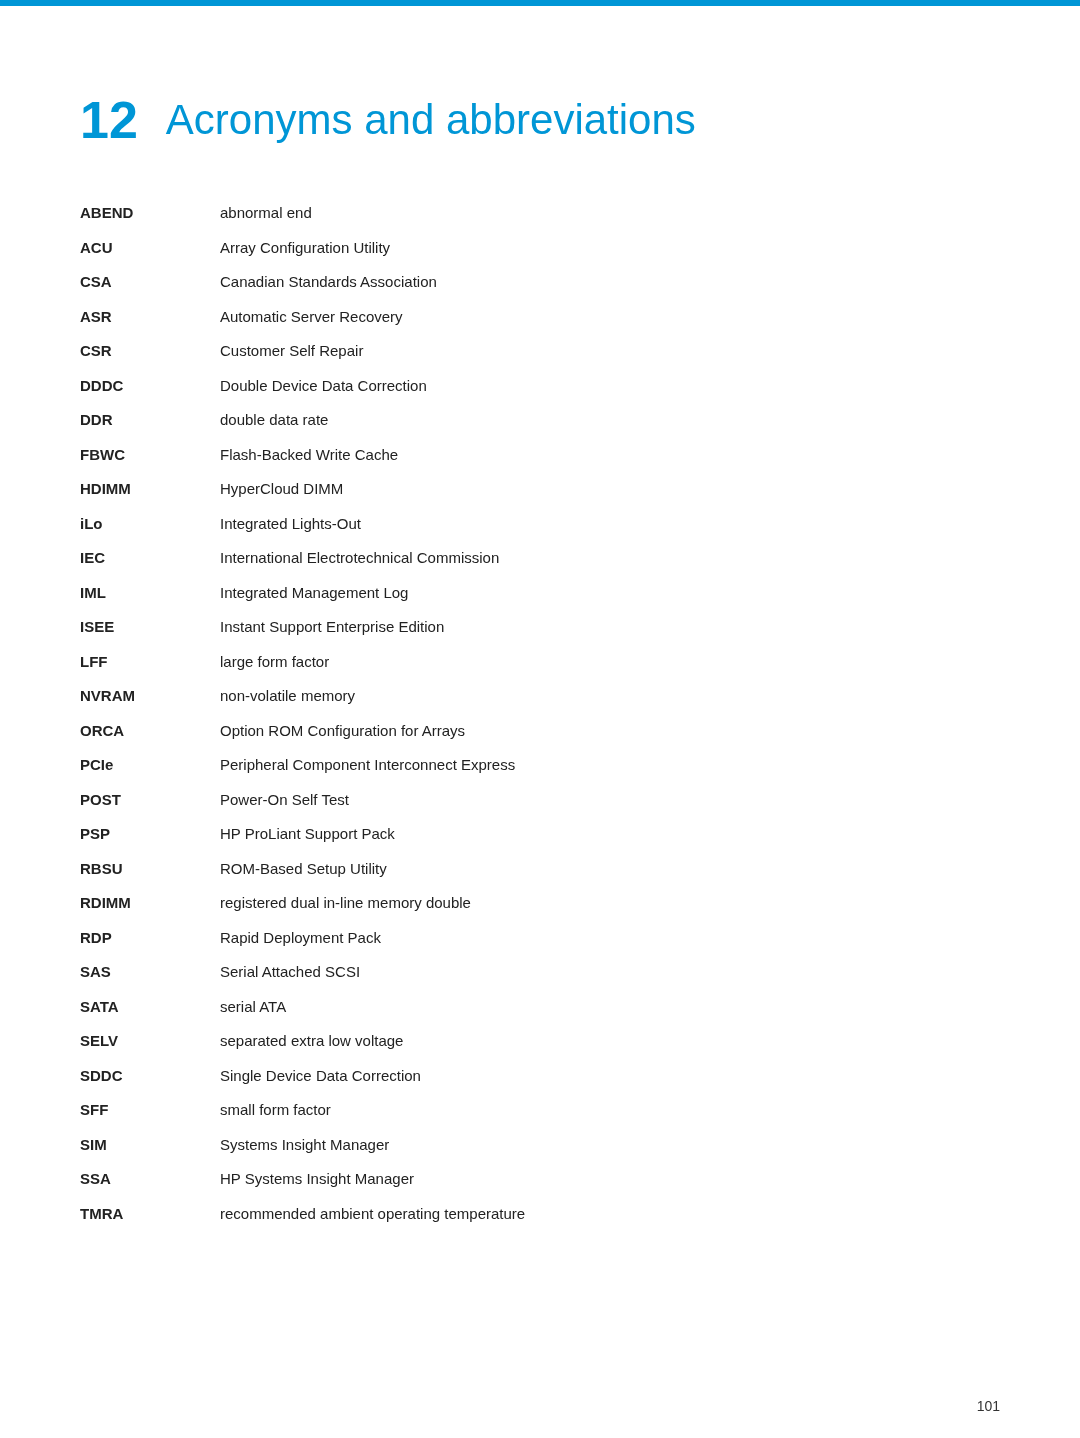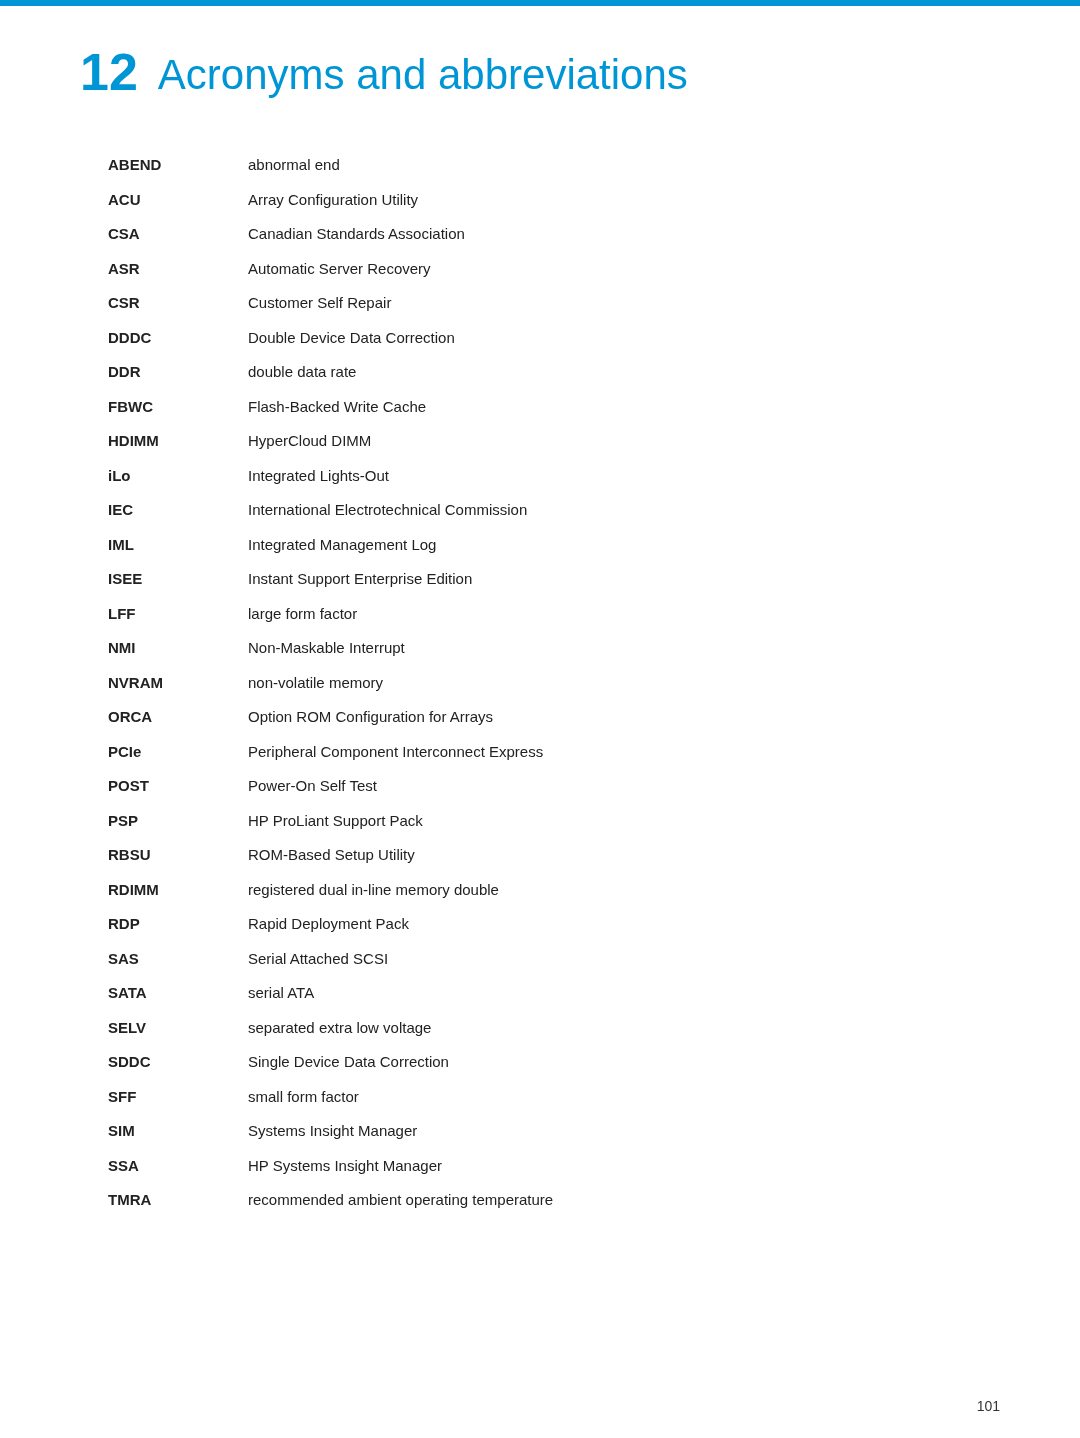--- a/index.html
+++ b/index.html
@@ -21,45 +21,45 @@
       background: #0096d6;
       width: 100%;
     }
 
     .page-container {
       padding: 40px 80px 80px 80px;
     }
 
     .chapter-header {
       display: flex;
-      align-items: flex-end;
-      gap: 20px;
+      align-items: center;
+      gap: 28px;
       margin-bottom: 50px;
       padding-bottom: 0;
+      margin-top: 48px;
     }
 
     .chapter-number {
       font-size: 52px;
       font-weight: bold;
       color: #0096d6;
       line-height: 1;
     }
 
     .chapter-title {
       font-size: 42px;
       font-weight: normal;
       color: #0096d6;
       line-height: 1.1;
     }
 
     .acronym-table {
       width: 100%;
       border-collapse: collapse;
       margin-top: 10px;
-      margin-left: 28px;
     }
 
     .acronym-table tr {
       border: none;
     }
 
     .acronym-table td {
       padding: 6px 0;
       vertical-align: top;
       font-size: 15px;
@@ -149,24 +149,20 @@
         </tr>
         <tr>
           <td class="acronym-col">ISEE</td>
           <td class="definition-col">Instant Support Enterprise Edition</td>
         </tr>
         <tr>
           <td class="acronym-col">LFF</td>
           <td class="definition-col">large form factor</td>
         </tr>
         <tr>
-          <td class="acronym-col">NMI</td>
-          <td class="definition-col">Non-Maskable Interrupt</td>
-        </tr>
-        <tr>
           <td class="acronym-col">NVRAM</td>
           <td class="definition-col">non-volatile memory</td>
         </tr>
         <tr>
           <td class="acronym-col">ORCA</td>
           <td class="definition-col">Option ROM Configuration for Arrays</td>
         </tr>
         <tr>
           <td class="acronym-col">PCIe</td>
           <td class="definition-col">Peripheral Component Interconnect Express</td>

